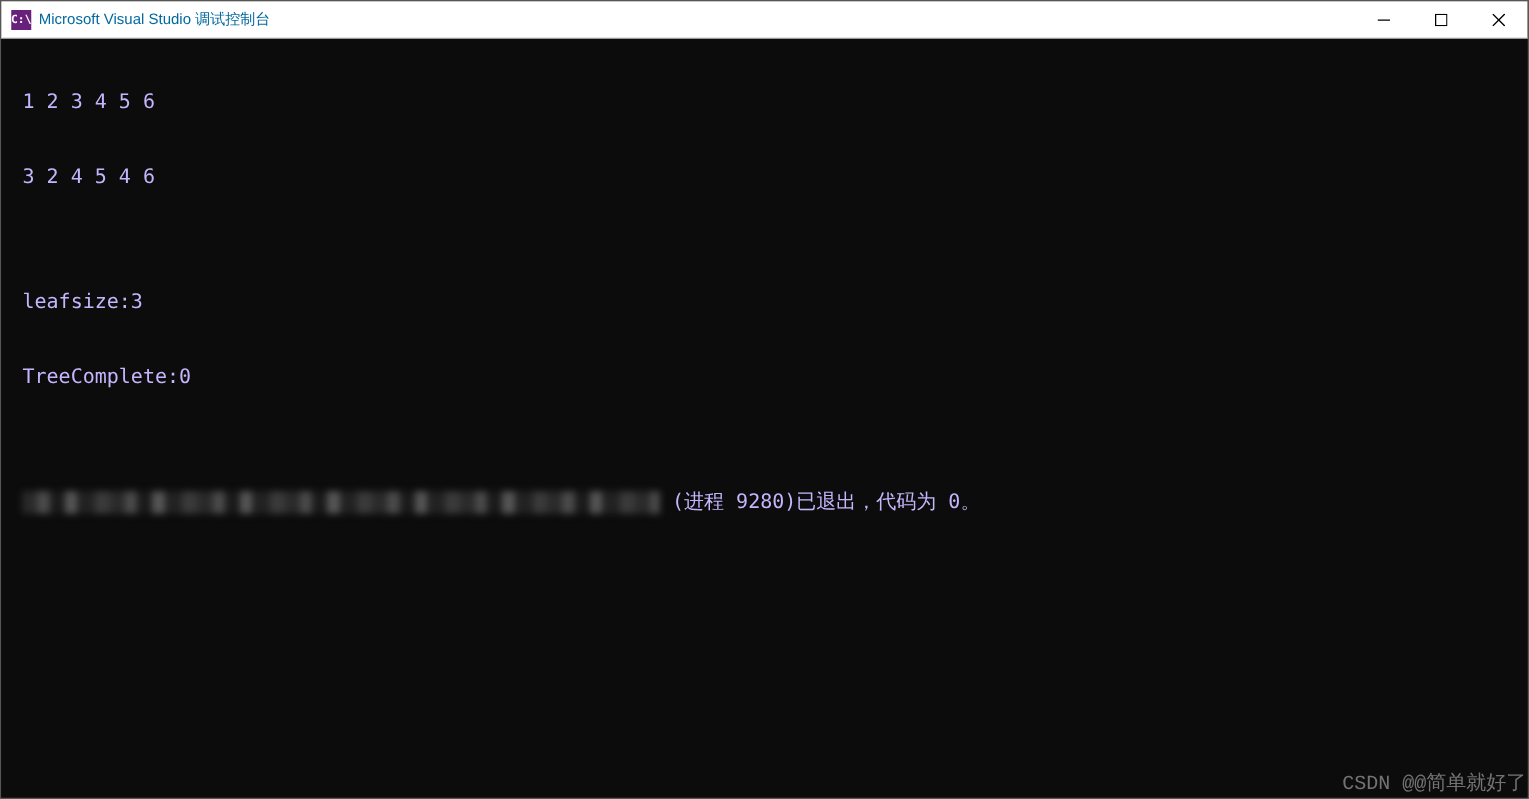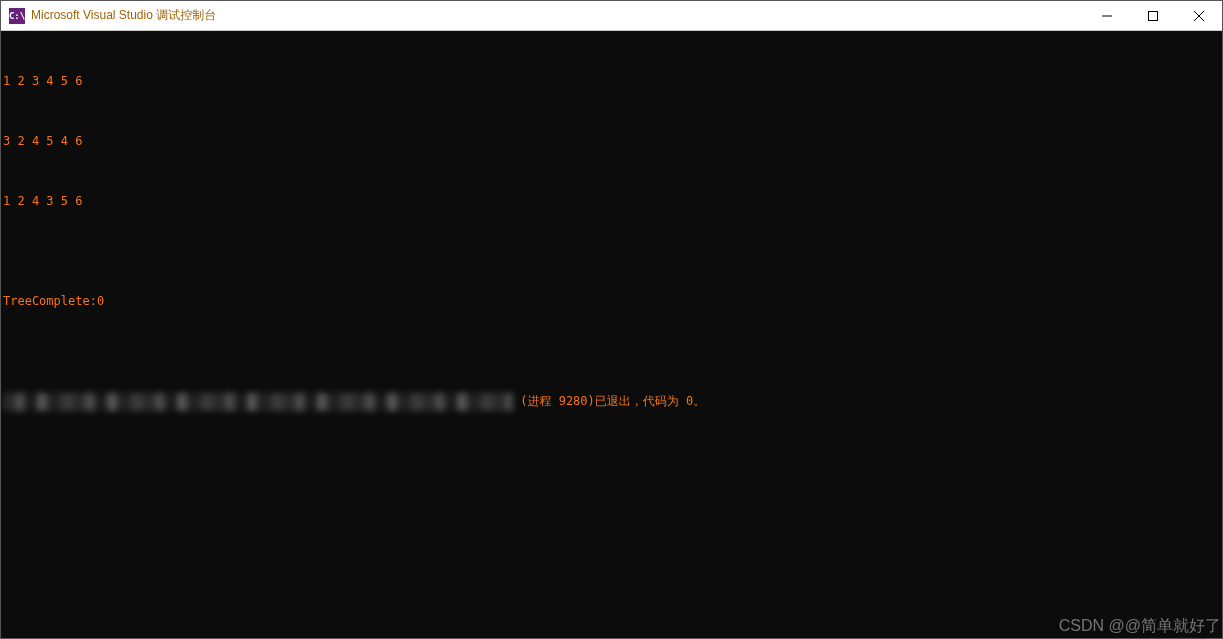--- a/index.html
+++ b/index.html
@@ -35,44 +35,44 @@
     display: flex;
     align-items: center;
     justify-content: center;
     color: #fff;
     font-size: 9px;
     font-weight: bold;
     font-family: Consolas, monospace;
   }
   .titlebar .title {
     font-size: 12px;
-    color: #a16207;
+    color: #0369a1;
     flex: 1;
   }
   .titlebar .controls {
     display: flex;
     height: 100%;
   }
   .titlebar .ctrl {
     width: 46px;
     height: 100%;
     display: flex;
     align-items: center;
     justify-content: center;
     color: #000;
   }
   .titlebar .ctrl svg { width: 10px; height: 10px; }
   .console {
     flex: 1;
     background: #0c0c0c;
-    color: #f97316;
+    color: #c4b5fd;
     font-family: "NSimSun", "SimSun", Consolas, monospace;
-    font-size: 12px;
+    font-size: 16px;
     line-height: 20px;
-    padding: 0 2px;
+    padding: 0 17px;
     white-space: pre;
     overflow: hidden;
     position: relative;
   }
   .console .line { white-space: pre; }
   .blur-strip {
     display: inline-block;
     width: 510px;
     height: 18px;
     vertical-align: middle;
@@ -81,21 +81,21 @@
       #555 34px 44px, #222 44px 58px, #3a3a3a 58px 70px);
     filter: blur(3px);
     margin-right: 0;
   }
   .watermark {
     position: absolute;
     right: 2px;
     bottom: 2px;
     color: rgba(200,200,200,0.55);
     font-size: 16px;
-    font-family: Liberation Sans, sans-serif;
+    font-family: Liberation Mono, monospace;
     pointer-events: none;
   }
 </style>
 </head>
 <body>
 
 <div class="window">
 
   <div class="titlebar">
     <div class="app-icon">C:\</div>
@@ -116,22 +116,22 @@
             <line x1="0" y1="0" x2="10" y2="10" stroke="#000" stroke-width="1"></line>
             <line x1="10" y1="0" x2="0" y2="10" stroke="#000" stroke-width="1"></line>
           </svg>
       </div>
     </div>
   </div>
 
   <div class="console">
     <div class="line">1 2 3 4 5 6</div>
     <div class="line">3 2 4 5 4 6</div>
-    <div class="line">1 2 4 3 5 6</div>
     <div class="line"></div>
+    <div class="line">leafsize:3</div>
     <div class="line">TreeComplete:0</div>
     <div class="line"></div>
     <div class="line"><span class="blur-strip"></span><span> (进程 9280)已退出，代码为 0。</span></div>
     
     
   </div>
 
 </div>
 
 <div class="watermark">CSDN @@简单就好了</div>

